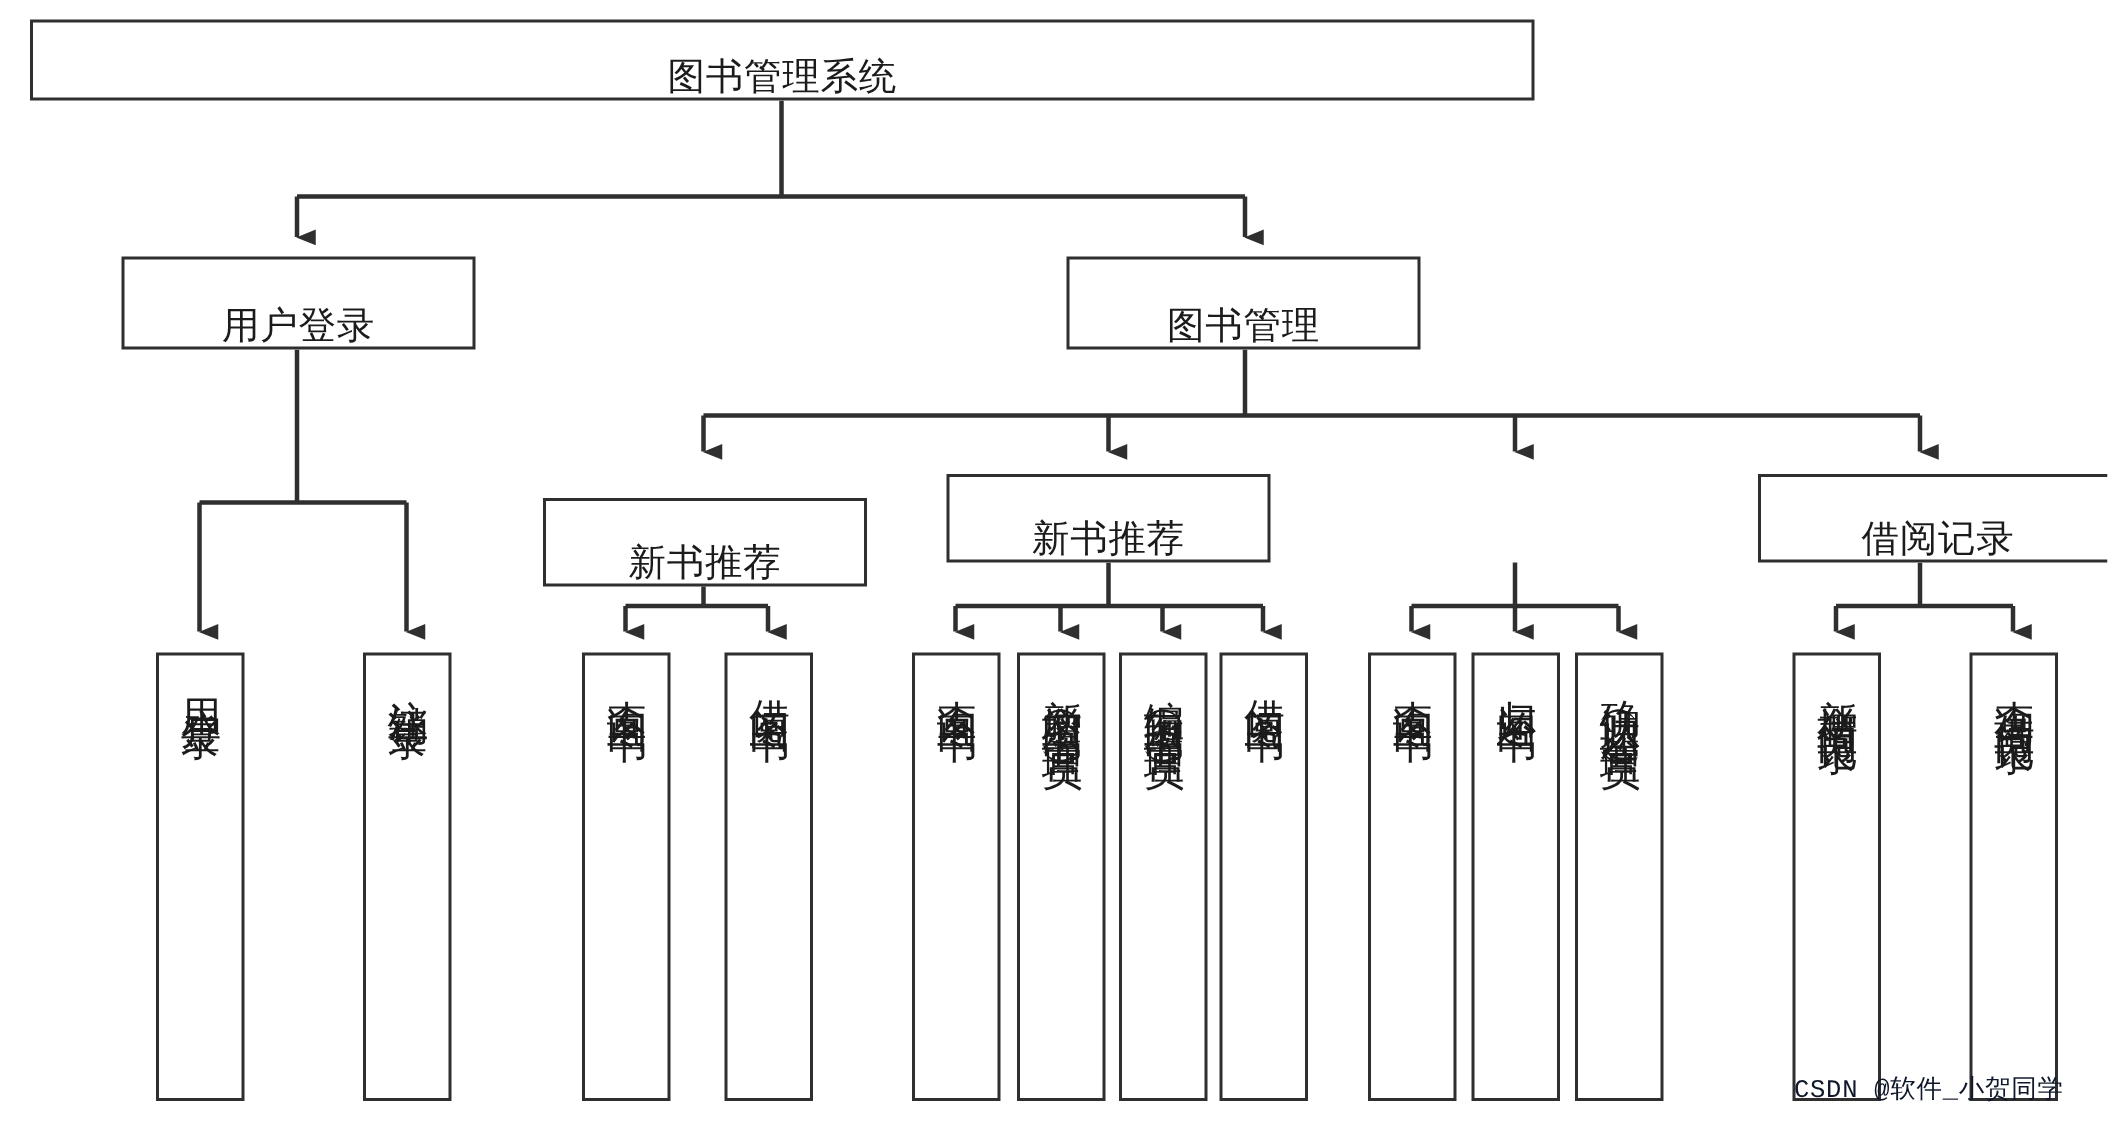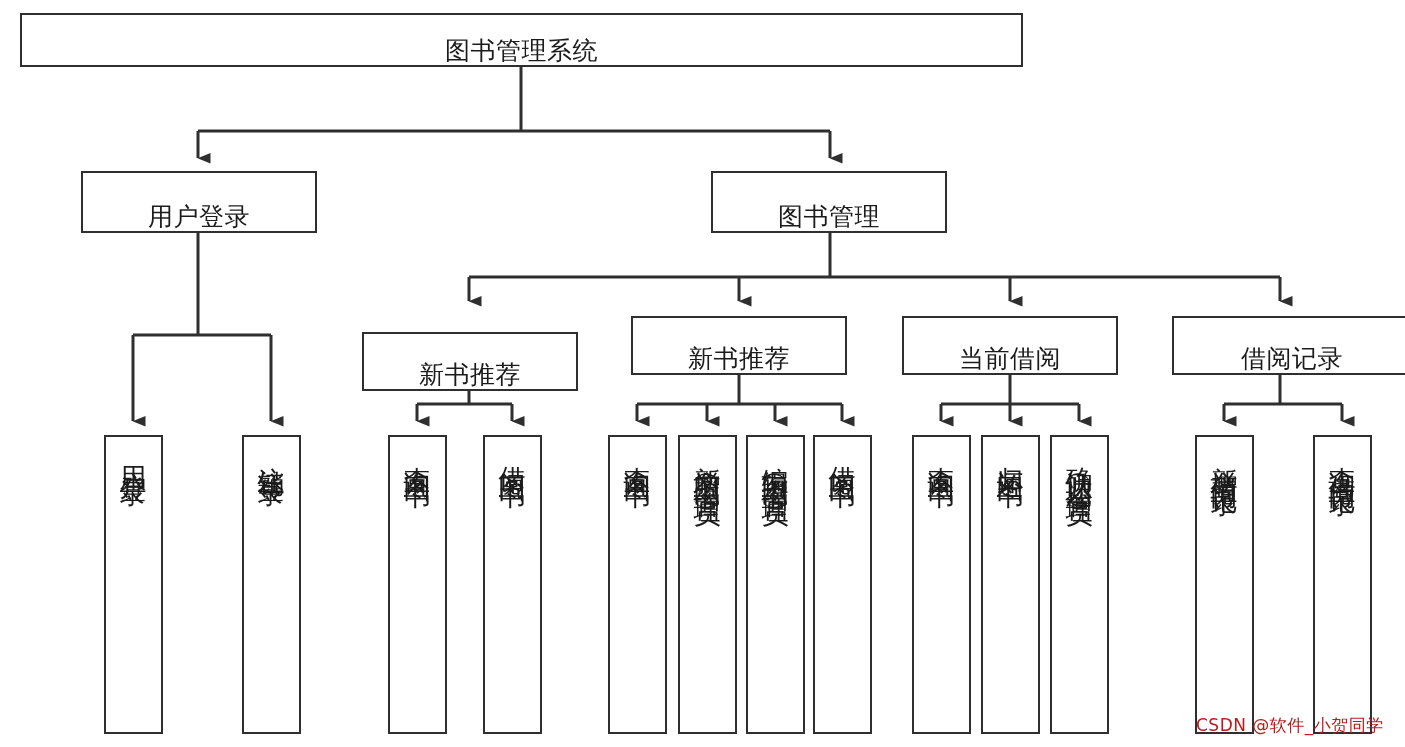--- a/index.html
+++ b/index.html
@@ -38,23 +38,24 @@
     text-orientation:upright;
     font-size:27px;
     line-height:1.0;
     letter-spacing:5px;
   }
   .watermark{
     position:absolute;
     left:1196px;
     top:714px;
     font-size:17px;
-    color:#b91c1c;
+    color:#0f172a;
     white-space:nowrap;
     letter-spacing:0.5px;
+    font-family:Liberation Mono, monospace;
   }
 </style>
 </head>
 <body>
 
 <div id="stage">
 
   <svg class="edges" viewBox="0 0 1405 747" xmlns="http://www.w3.org/2000/svg">
     <defs>
       <marker id="arrow" viewBox="0 0 12 14" refX="5.5" refY="13" markerWidth="12" markerHeight="14" orient="auto-start-reverse" markerUnits="userSpaceOnUse">
@@ -115,23 +116,20 @@
   <div class="node h" style="left:711px;top:171px;width:236px;height:62px;">
     <span class="lbl">图书管理</span>
   </div>
 
   <div class="node h" style="left:362px;top:332px;width:216px;height:59px;">
     <span class="lbl">新书推荐</span>
   </div>
   <div class="node h" style="left:631px;top:316px;width:216px;height:59px;">
     <span class="lbl">新书推荐</span>
   </div>
-  <div class="node h" style="left:902px;top:316px;width:216px;height:59px;">
-    <span class="lbl">当前借阅</span>
-  </div>
   <div class="node h" style="left:1172px;top:316px;width:240px;height:59px;">
     <span class="lbl">借阅记录</span>
   </div>
 
   <div class="node v" style="left:104px;top:435px;width:59px;height:299px;">
     <span class="lbl">用户登录</span>
   </div>
   <div class="node v" style="left:242px;top:435px;width:59px;height:299px;">
     <span class="lbl">注销登录</span>
   </div>

